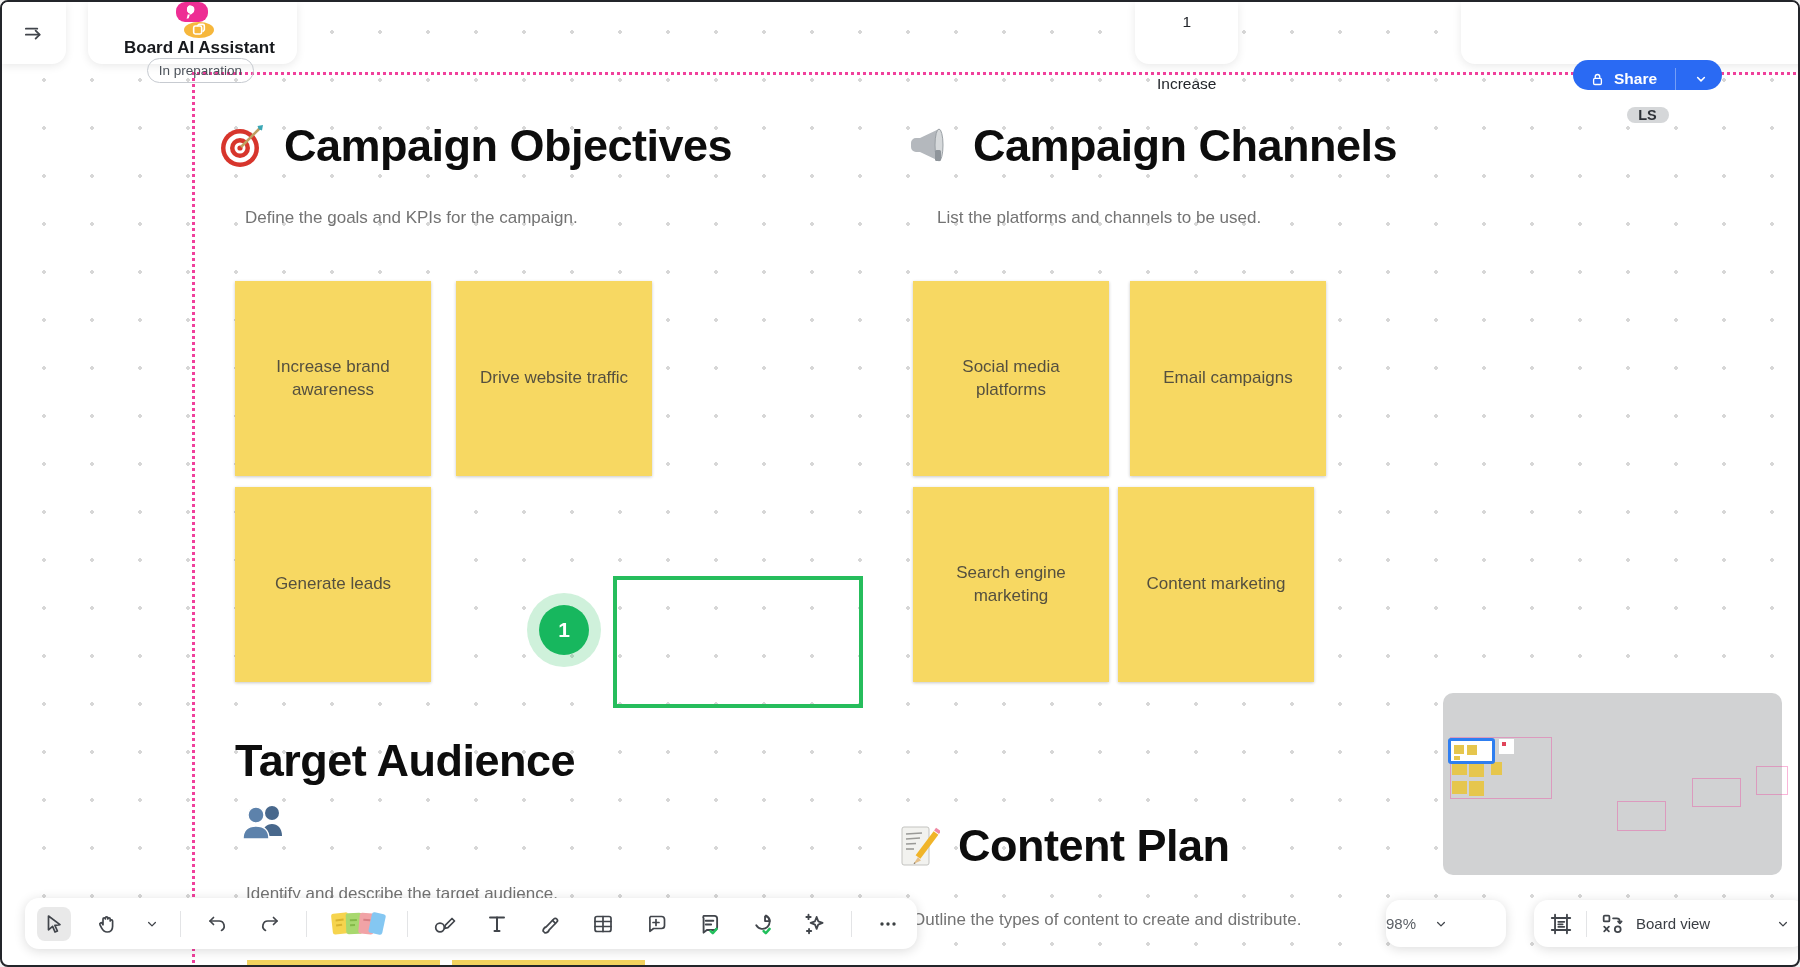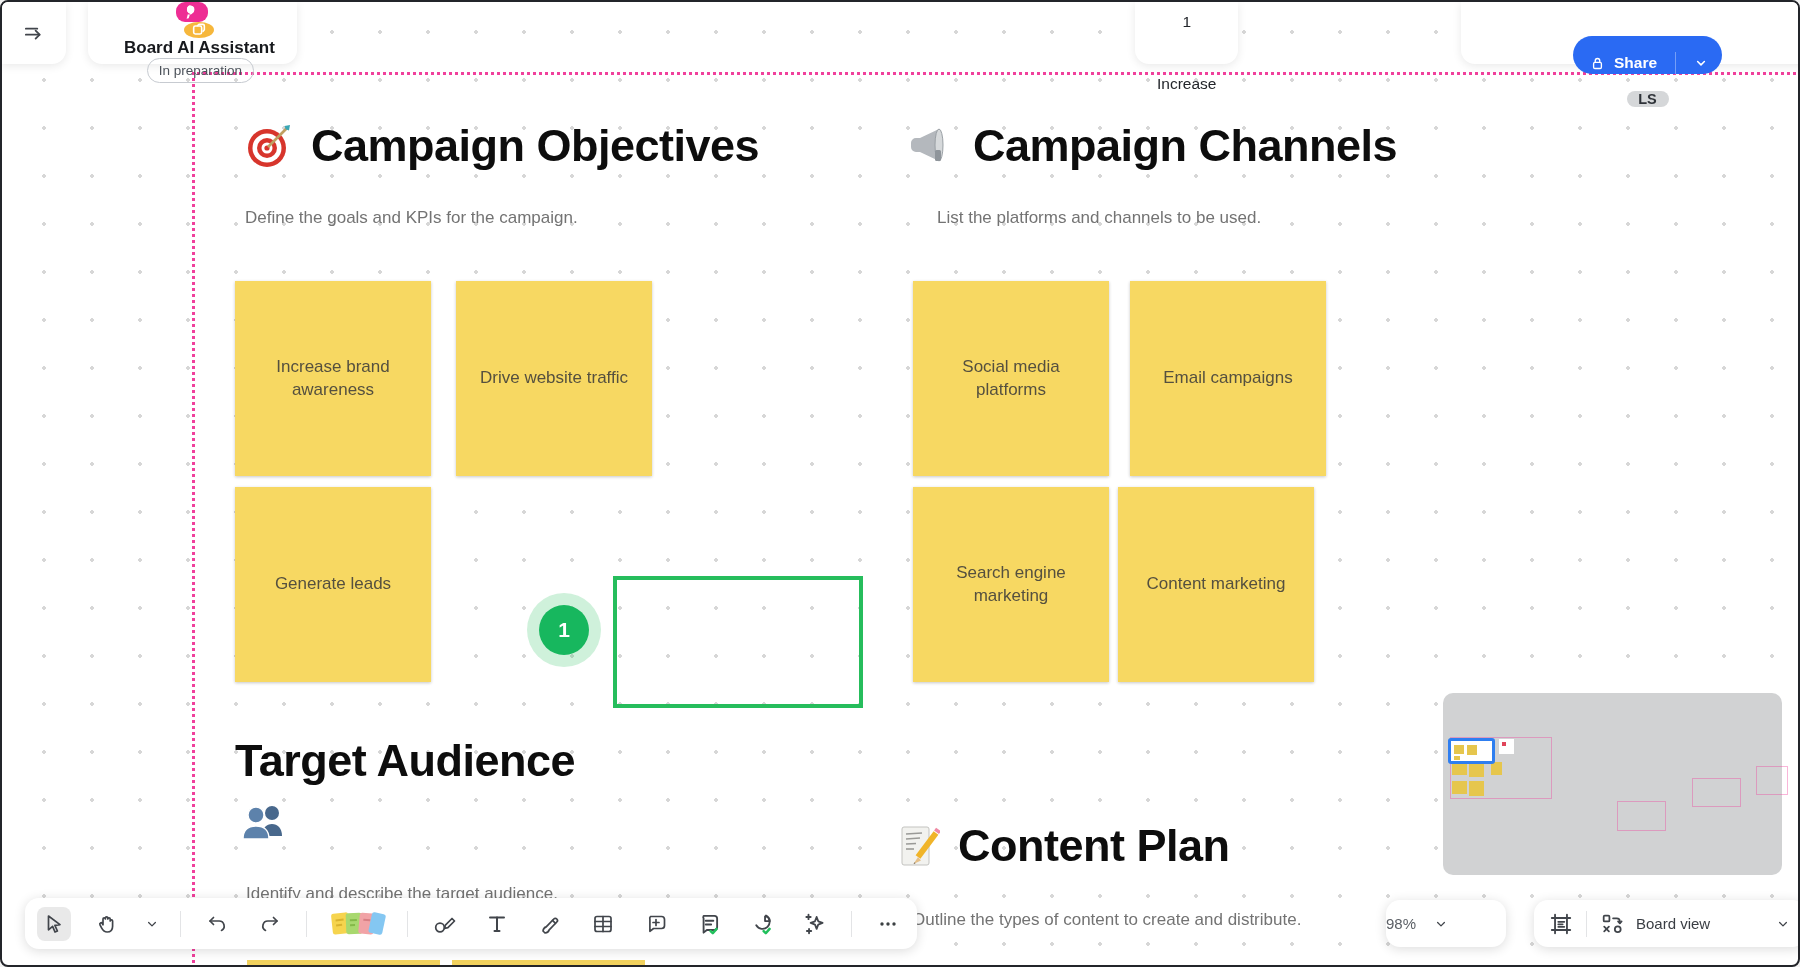--- a/index.html
+++ b/index.html
@@ -31,21 +31,21 @@
 
   
   .tcard{position:absolute;top:0;height:62px;background:#fff;box-shadow:0 2px 10px rgba(0,0,0,.09);
          display:flex;align-items:center;flex-direction:column;}
   .title{font-size:17px;font-weight:600;color:#17191d;margin-left:14px;white-space:nowrap;}
   .badge{margin-left:16px;border:1px solid #c7cbd1;border-radius:15px;padding:4px 11px;font-size:13.5px;color:#4c525a;white-space:nowrap;}
   .vdiv{width:1px;height:26px;background:#e3e4e6;}
   .logo{width:32px;height:32px;border-radius:9px;background:#ee2d94;display:flex;align-items:center;justify-content:center;}
   .board-ico{width:30px;height:30px;border-radius:50%;background:#f6b73c;display:flex;align-items:center;justify-content:center;margin-left:14px;}
   .share-btn{height:40px;border-radius:20px;background:#2a6af3;color:#fff;display:flex;align-items:center;
-             padding:16px 4px 0 16px;font-size:15.5px;font-weight:bold;gap:8px;cursor:pointer;}
+             padding:8px 4px 0 16px;font-size:15.5px;font-weight:bold;gap:8px;cursor:pointer;margin-top:24px;}
   .share-div{width:1px;height:22px;background:rgba(255,255,255,.35);margin-left:10px;}
   .avatar{width:42px;height:42px;border-radius:12px;background:#d5d7d9;display:flex;align-items:center;justify-content:center;
           font-size:14.5px;font-weight:bold;color:#2e3238;}
 
   
   .pill{position:absolute;background:#fff;border-radius:14px;box-shadow:0 2px 12px rgba(0,0,0,.14);
         display:flex;align-items:center;z-index:10;}
   .toolbar{left:23px;top:896px;height:51px;padding:0 12px;gap:19px;}
   .tool{display:flex;align-items:center;justify-content:center;width:34px;height:34px;border-radius:8px;cursor:pointer;}
   .tool.sel{background:#e9e9e9;}
@@ -63,21 +63,21 @@
   .ic{stroke:#41454b;stroke-width:1.7;fill:none;stroke-linecap:round;stroke-linejoin:round;}
 </style>
 </head>
 <body>
 
 <div class="stage">
   <div class="dots"></div>
   <div class="frame-top"></div>
   <div class="frame-left"></div>
 
-  <div class="h1" style="left:243px;top:118px;">
+  <div class="h1" style="left:216px;top:118px;">
     <svg width="48" height="48" viewBox="0 0 48 48">
       <circle cx="22" cy="26" r="19" fill="#d7352c"></circle>
         <circle cx="22" cy="26" r="14.5" fill="#fff"></circle>
       <circle cx="22" cy="26" r="10" fill="#d7352c"></circle>
         <circle cx="22" cy="26" r="5.5" fill="#fff"></circle>
       <circle cx="22" cy="26" r="2.6" fill="#d7352c"></circle>
       <line x1="42" y1="6" x2="23" y2="25" stroke="#bfa062" stroke-width="2.6"></line>
       <path d="M45 3 l-5.5 1 1.2 3.3 3.3 1.2 1-5.5z" fill="#3aa7b5"></path>
     </svg>
     <span>Campaign Objectives</span>

